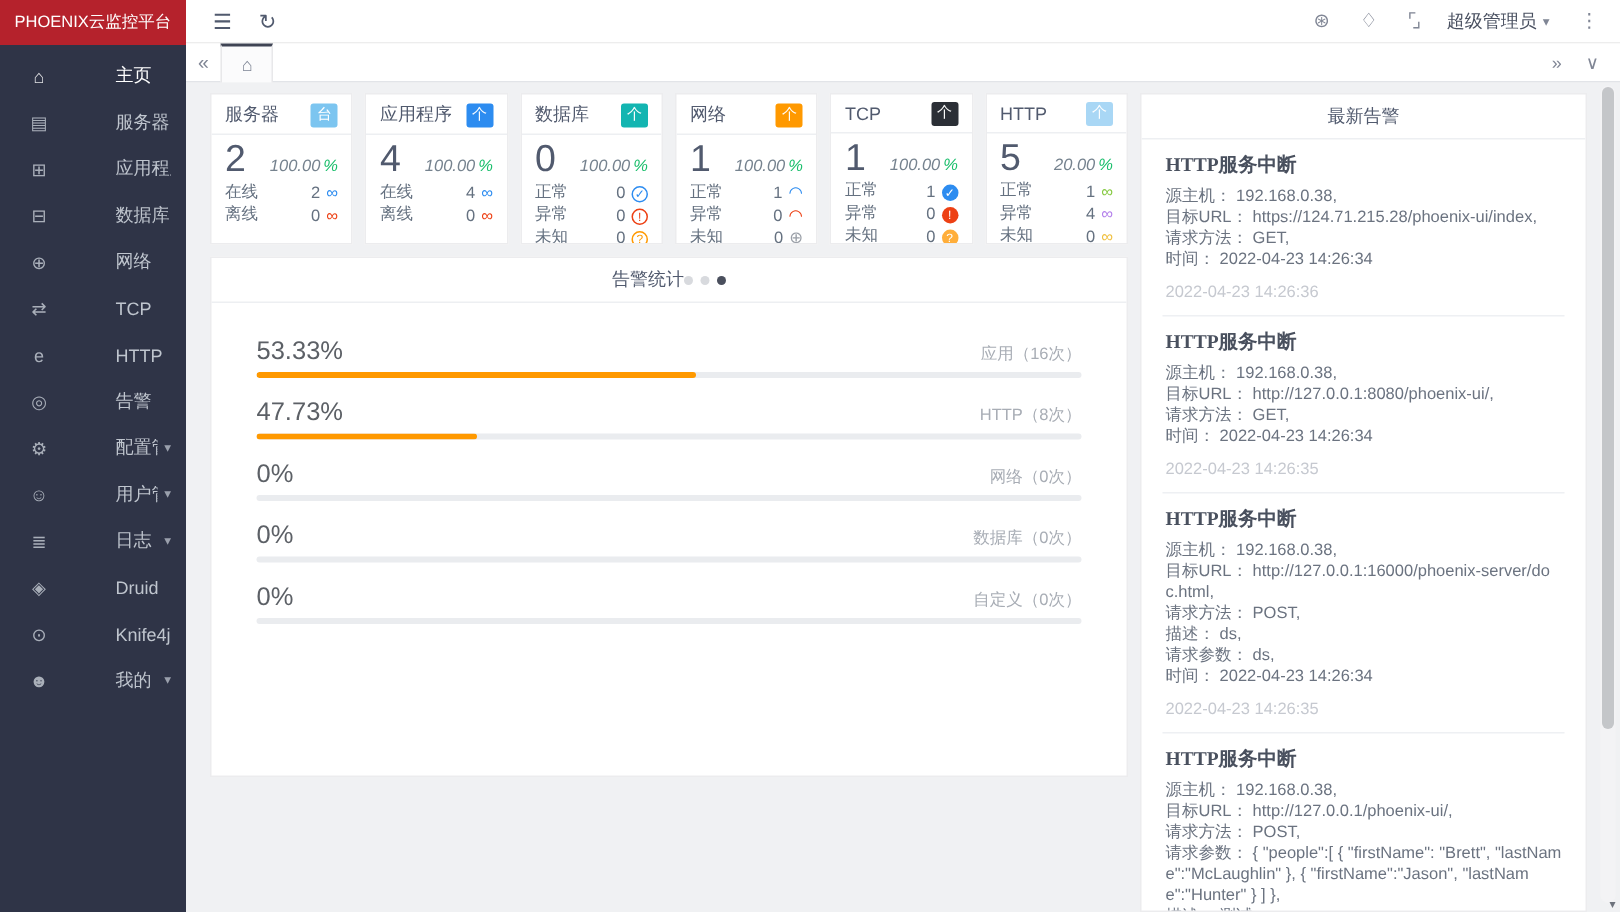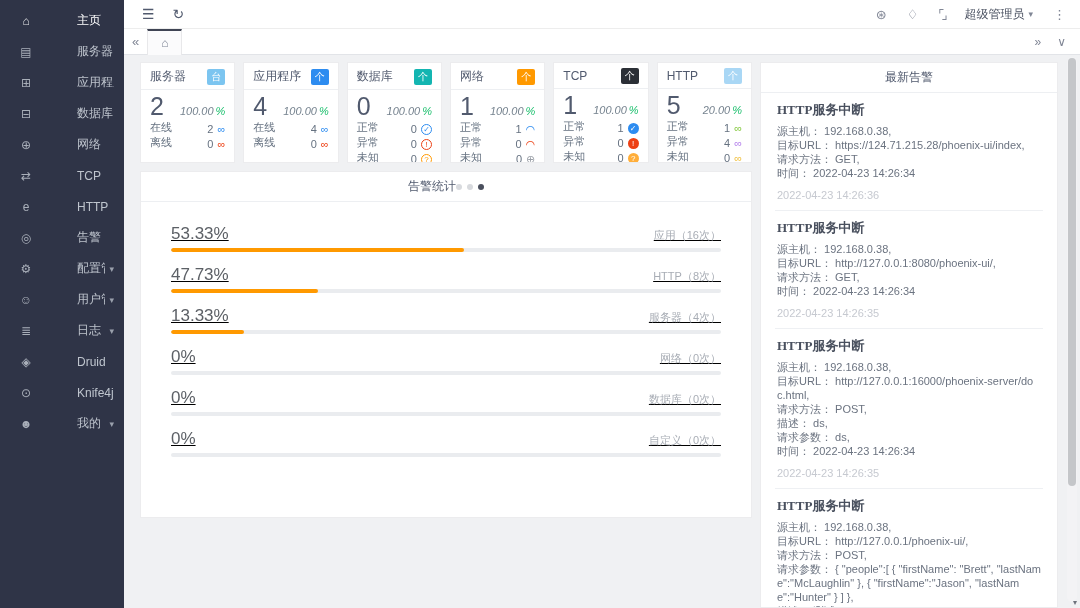--- a/index.html
+++ b/index.html
@@ -67,21 +67,21 @@
               font-size:8px; line-height:11px; text-align:center; }
 
   
   .stats-panel { margin-top:8px; height:347px; background:#fff; border:1px solid #ececee; }
   .panel-head { height:30px; display:flex; align-items:center; justify-content:center;
                 padding:0 12px; border-bottom:1px solid #edeff2; }
   .panel-title { font-size:12px; color:#515a6e; }
   .dots { display:flex; gap:5px; }
   .dot { width:6px; height:6px; border-radius:50%; background:#d8dade; cursor:pointer; }
   .dot.active { background:#4a4f5d; }
-  .stats-body { padding:22px 30px 0;text-decoration:underline; }
+  .stats-body { padding:22px 30px 0; }
   .bar-group { margin-bottom:13px; }
   .bar-top { display:flex; justify-content:space-between; align-items:baseline; }
   .bar-pct { font-size:17px; color:#5c6066; }
   .bar-label { font-size:11px; color:#a8adb5; }
   .bar-track { margin-top:4px; height:4px; background:#eaecef; border-radius:2px; overflow:hidden; }
   .bar-fill { height:4px; border-radius:2px; background:#ff9900; }
 
   
   .alerts-panel { flex:1; background:#fff; border:1px solid #ececee; height:546px; overflow:hidden; }
   .alerts-body { padding:0 14px; }
@@ -95,20 +95,21 @@
   .vscroll { position:absolute; right:3px; top:57px; width:10px; height:545px; background:#f3f3f5; border-radius:5px; }
   .vthumb { position:absolute; top:1px; left:1px; width:8px; height:428px; background:#c4c6c9; border-radius:4px; cursor:pointer; }
   .corner-arrow { position:absolute; right:3px; bottom:1px; font-size:8px; color:#6d727c; font-style:normal; }
 </style>
 </head>
 <body>
 
 <div class="stage">
 
   <aside class="sidebar">
+    <div class="logo">PHOENIX云监控平台</div>
     <nav class="nav">
       <div class="nav-item active">
         <i class="nav-ic">⌂</i>
         <span class="nav-label">主页</span>
       </div>
       <div class="nav-item">
         <i class="nav-ic">▤</i>
         <span class="nav-label">服务器</span>
       </div>
       <div class="nav-item">
@@ -411,29 +412,20 @@
             <div class="bar-top">
                 <span class="bar-pct">47.73%</span>
                 <span class="bar-label">HTTP（8次）</span>
               </div>
             <div class="bar-track">
                 <div class="bar-fill" style="width: 26.67%;"></div>
               </div>
           </div>
           <div class="bar-group">
             <div class="bar-top">
-                <span class="bar-pct">13.33%</span>
-                <span class="bar-label">服务器（4次）</span>
-              </div>
-            <div class="bar-track">
-                <div class="bar-fill" style="width: 13.33%;"></div>
-              </div>
-          </div>
-          <div class="bar-group">
-            <div class="bar-top">
                 <span class="bar-pct">0%</span>
                 <span class="bar-label">网络（0次）</span>
               </div>
             <div class="bar-track">
                 <div class="bar-fill" style="width: 0%;"></div>
               </div>
           </div>
           <div class="bar-group">
             <div class="bar-top">
                 <span class="bar-pct">0%</span>

